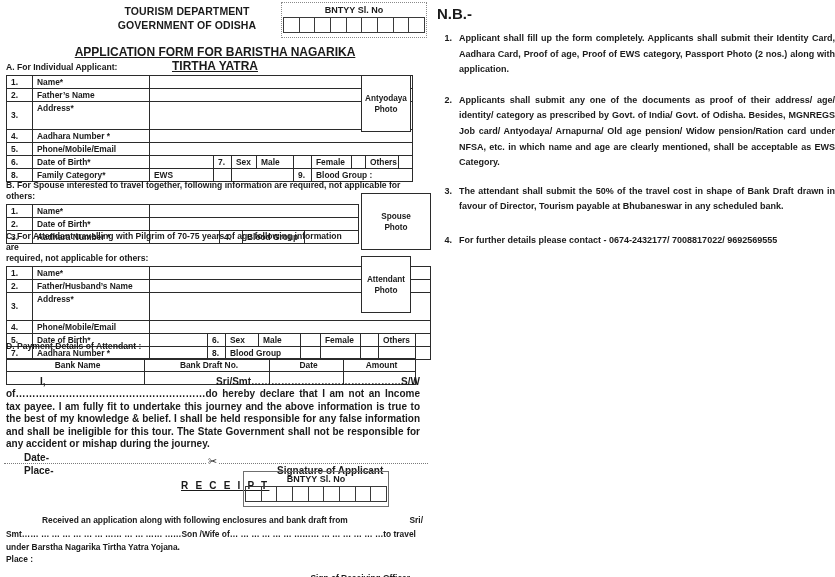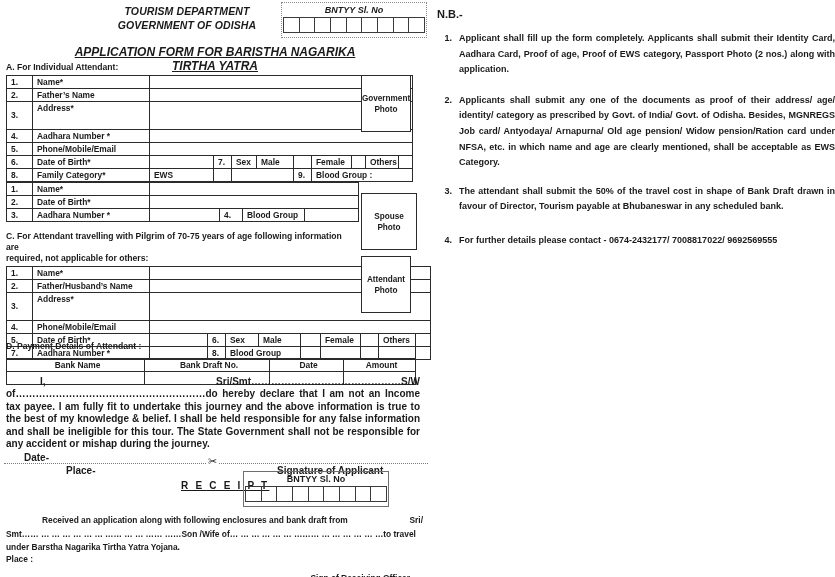--- a/index.html
+++ b/index.html
@@ -8,21 +8,21 @@
     background:#ffffff;
     font-family:"Liberation Sans", sans-serif;
     color:#1a1a1a;
     overflow:hidden;
   }
   .page{position:relative;width:835px;height:577px;}
   .col-left{position:absolute;left:0;top:0;width:432px;height:577px;}
   .col-right{position:absolute;left:437px;top:8px;width:398px;}
 
   
-  .hdr{position:relative;height:46px;font-style:italic;}
+  .hdr{position:relative;height:46px;}
   .hdr-title{
     position:absolute;left:96px;top:4px;width:182px;
     text-align:center;font-weight:bold;font-size:10.5px;line-height:14px;
     letter-spacing:.1px;
   }
   .slno-box{
     position:absolute;left:281px;top:2px;width:146px;height:36px;
     border:1px dotted #8a8a8a;box-sizing:border-box;padding:1px;
   }
   .slno-label{text-align:center;font-weight:bold;font-size:9px;line-height:13px;}
@@ -90,21 +90,21 @@
     font-weight:bold;font-size:10px;letter-spacing:2.2px;
     text-decoration:underline;
   }
   .rcpt-box{
     position:absolute;left:237px;top:1px;width:146px;height:36px;
     border:1px solid #6f6f6f;box-sizing:border-box;padding:1px;
   }
   .rcpt-text{font-size:8.4px;font-weight:bold;line-height:12.6px;text-align:justify;}
 
   
-  .nb{font-size:11px;font-weight:bold;line-height:12px;margin-bottom:11px;}
+  .nb{font-size:15px;font-weight:bold;line-height:12px;margin-bottom:11px;}
   .note{display:flex;font-size:9px;font-weight:bold;line-height:15.6px;margin-bottom:15px;}
   .note .n{width:22px;flex:0 0 22px;text-align:right;padding-right:7px;box-sizing:border-box;}
   .note .t{flex:1;text-align:justify;}
   .note.last .t{text-align:left;}
 </style>
 </head>
 <body>
 
 <div class="page">
 
@@ -126,21 +126,21 @@
             <i></i>
             <i></i>
             <i></i>
             <i></i>
         </div>
       </div>
       <div class="form-title">APPLICATION FORM FOR BARISTHA NAGARIKA TIRTHA YATRA</div>
     </div>
 
     <div style="position:absolute;left:6px;top:62px;width:424px;">
-      <div class="sec-h">A. For Individual Attendant:</div>
+      <div class="sec-h">A. For Individual Applicant:</div>
 
       <table class="ft" style="margin-top:2px;width:406px;">
         <colgroup>
             <col style="width:26px">
             <col style="width:117px">
             <col style="width:64px">
             <col style="width:18px">
             <col style="width:25px">
             <col style="width:37px">
             <col style="width:18px">
@@ -193,25 +193,26 @@
           <td>Family Category*</td>
           <td>EWS</td>
           <td class="blank"></td>
           <td class="blank" colspan="2"></td>
           <td class="num">9.</td>
           <td colspan="4">Blood Group :</td>
         </tr>
       </tbody>
         </table>
 
-      <div class="photo" style="left:355px;top:13px;width:50px;height:57px;white-space:pre-line;">Government
+      <div class="photo" style="left:355px;top:13px;width:50px;height:57px;white-space:pre-line;">Antyodaya
 Photo</div>
     </div>
 
     <div style="position:absolute;left:6px;top:180px;width:424px;">
+      <div class="sec-h">B. For Spouse interested to travel together, following information are required, not applicable for others:</div>
 
       <table class="ft" style="margin-top:2px;width:352px;">
         <colgroup>
             <col style="width:26px">
             <col style="width:117px">
             <col style="width:70px">
             <col style="width:23px">
             <col style="width:62px">
             <col style="width:54px">
           </colgroup>
@@ -230,21 +231,21 @@
           <td class="num">3.</td>
           <td>Aadhara Number *</td>
           <td class="blank"></td>
           <td class="num">4.</td>
           <td>Blood Group</td>
           <td class="blank"></td>
         </tr>
       </tbody>
         </table>
 
-      <div class="photo" style="left:355px;top:13px;width:56px;height:57px;white-space:pre-line;">Spouse
+      <div class="photo" style="left:355px;top:13px;width:70px;height:57px;white-space:pre-line;">Spouse
 Photo</div>
     </div>
 
     <div style="position:absolute;left:6px;top:231px;width:424px;">
       <div class="sec-h" style="width:344px">C. For Attendant travelling with Pilgrim of 70-75 years of age following information are</div>
       <div class="sec-h">required, not applicable for others:</div>
 
       <table class="ft" style="margin-top:2px;width:424px;">
         <colgroup>
             <col style="width:26px">
@@ -335,21 +336,21 @@
           <td class="blank"></td>
         </tr>
       </tbody>
         </table>
     </div>
 
     <div style="position:absolute;left:6px;top:376px;width:414px;">
       <div class="decl"><span class="ind"></span><span>I, Sri/Smt</span><span class="dots">………………………………………</span><span>S/W of</span><span class="dots">…………………………………………………</span><span>do hereby declare that I am not an Income tax payee. I am fully fit to undertake this journey and the above information is true to the best of my knowledge &amp; belief. I shall be held responsible for any false information and shall be ineligible for this tour. The State Government shall not be responsible for any accident or mishap during the journey.</span></div>
       <div class="dp" style="padding-left:18px;margin-top:1px;">Date-</div>
       <div style="position:relative;height:14px;">
-        <span class="dp" style="position:absolute;left:18px;top:0;margin-left:42px;">Place-</span>
+        <span class="dp" style="position:absolute;left:18px;top:0;">Place-</span>
         <span class="dp" style="position:absolute;left:271px;top:0;">Signature of Applicant</span>
       </div>
     </div>
 
     <div class="cut" style="position:absolute;left:4px;top:457px;width:424px;">
       <div class="dash"></div>
       <div class="sciss">✂</div>
     </div>
 
     <div style="position:absolute;left:6px;top:470px;width:420px;">

